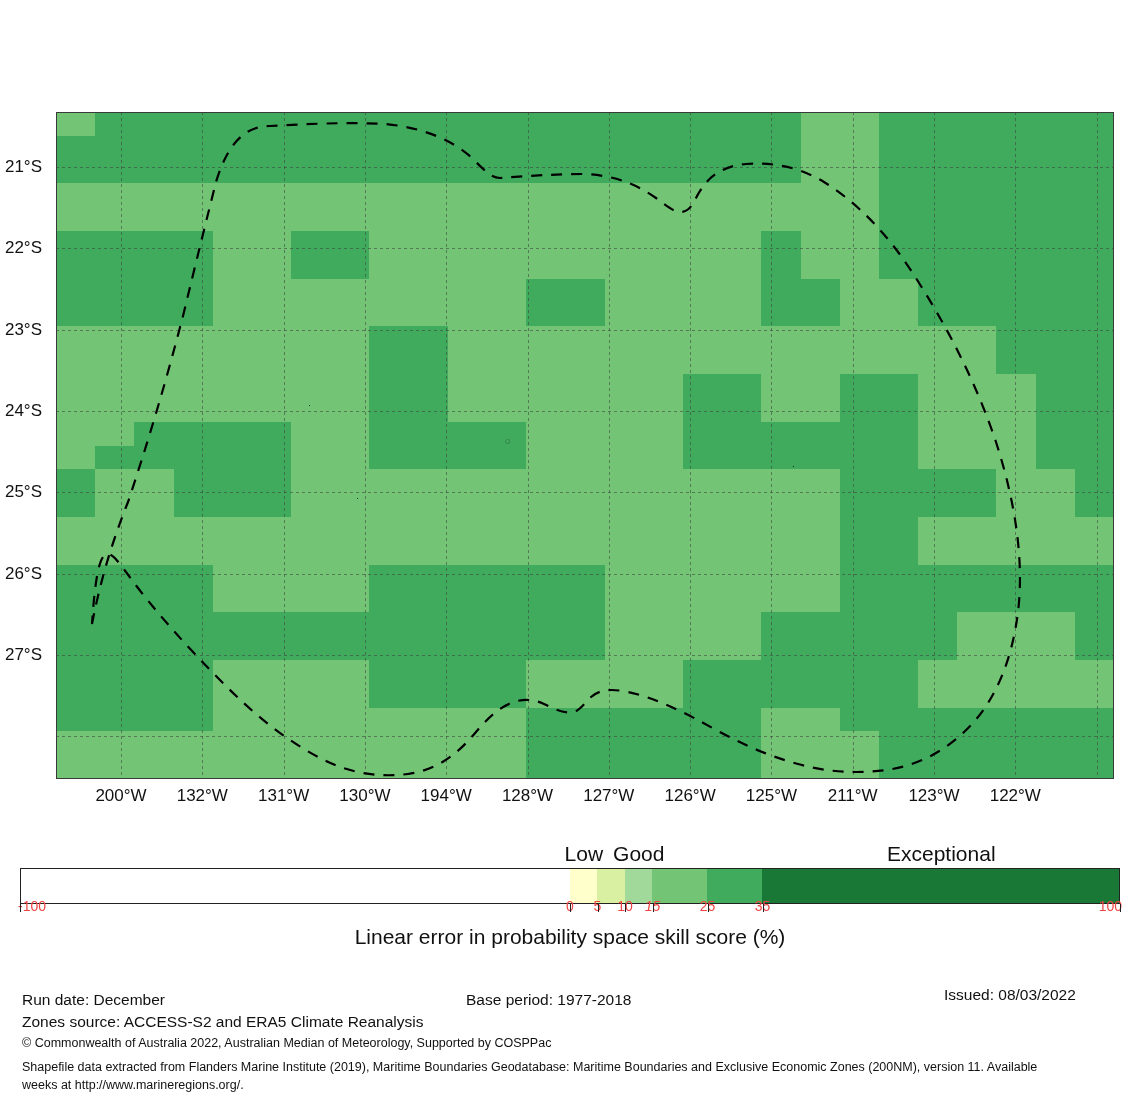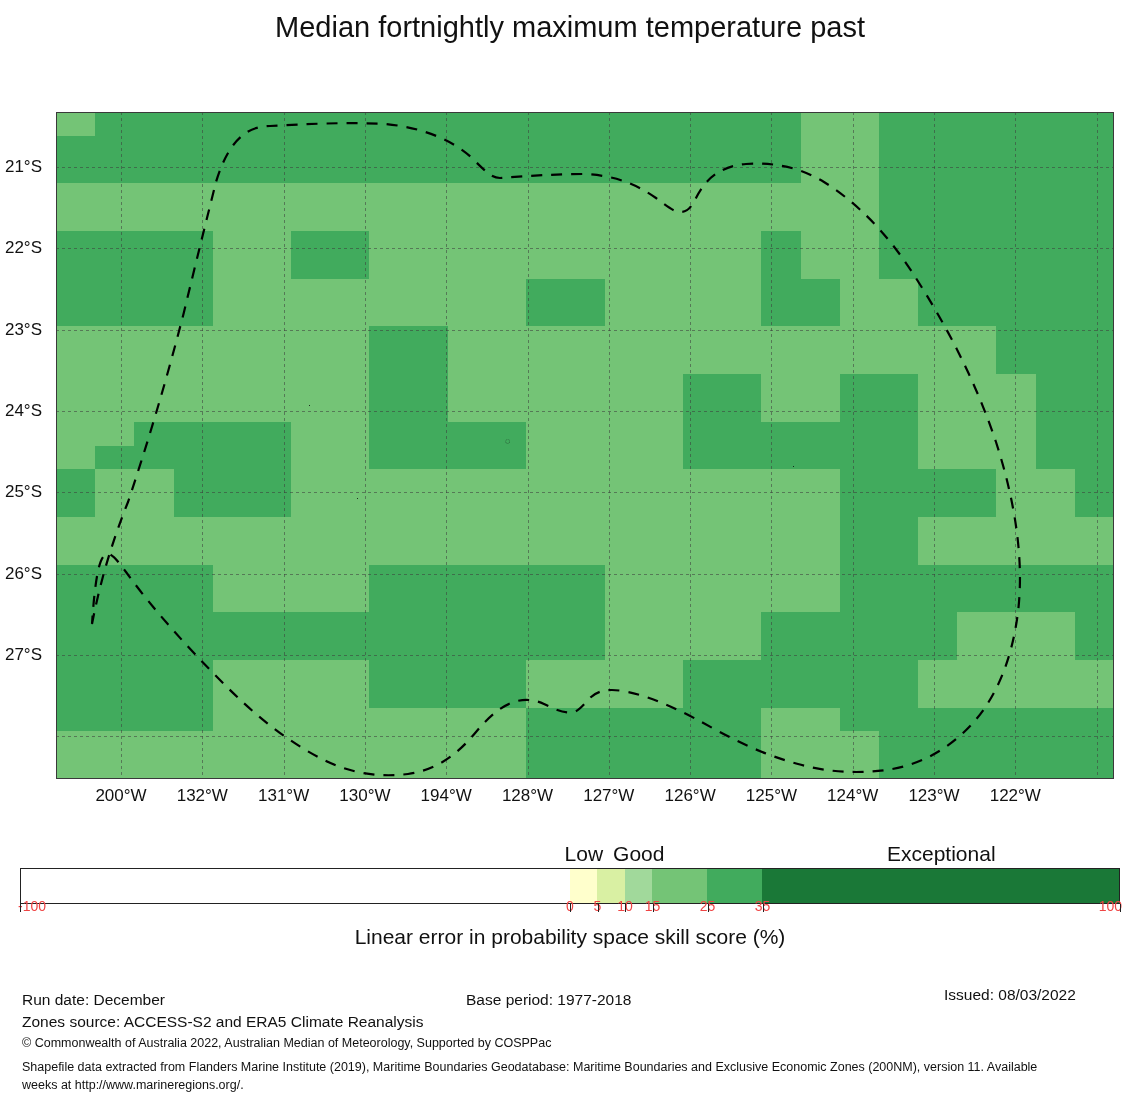--- a/index.html
+++ b/index.html
@@ -41,21 +41,20 @@
            transform:translateX(-50%);}
   .cb-tickline{position:absolute;width:1px;height:8px;background:#222;top:904px;}
   #cb-label{position:absolute;left:0;top:925px;width:1140px;text-align:center;font-size:21px;color:#111;}
   .foot{position:absolute;font-size:15.5px;color:#111;white-space:nowrap;}
   .foot-sm{position:absolute;font-size:12.5px;color:#111;line-height:1.45;}
 </style>
 </head>
 <body>
 
 <div id="title">
-  <div>Median fortnightly maximum temperature past</div>
 </div>
 
 <div id="plot-area">
   <div id="cells">
       <div class="cell" style="left:0.00px;top:0.00px;width:39.79px;height:24.42px;background:#74c476;"></div>
       <div class="cell" style="left:39.19px;top:0.00px;width:39.79px;height:24.42px;background:#41ab5d;"></div>
       <div class="cell" style="left:78.37px;top:0.00px;width:39.79px;height:24.42px;background:#41ab5d;"></div>
       <div class="cell" style="left:117.56px;top:0.00px;width:39.79px;height:24.42px;background:#41ab5d;"></div>
       <div class="cell" style="left:156.74px;top:0.00px;width:39.79px;height:24.42px;background:#41ab5d;"></div>
       <div class="cell" style="left:195.93px;top:0.00px;width:39.79px;height:24.42px;background:#41ab5d;"></div>
@@ -869,21 +868,21 @@
 <div id="xticks">
     <div class="xtick" style="left:121.0px;">200°W</div>
     <div class="xtick" style="left:202.3px;">132°W</div>
     <div class="xtick" style="left:283.6px;">131°W</div>
     <div class="xtick" style="left:364.9px;">130°W</div>
     <div class="xtick" style="left:446.2px;">194°W</div>
     <div class="xtick" style="left:527.5px;">128°W</div>
     <div class="xtick" style="left:608.8px;">127°W</div>
     <div class="xtick" style="left:690.1px;">126°W</div>
     <div class="xtick" style="left:771.4px;">125°W</div>
-    <div class="xtick" style="left:852.7px;">124°W</div>
+    <div class="xtick" style="left:852.7px;">211°W</div>
     <div class="xtick" style="left:934.0px;">123°W</div>
     <div class="xtick" style="left:1015.3px;">122°W</div>
   </div>
 
 <div id="cb-wrap">
   <div id="cbar">
       <div class="cb-seg" style="width:50%;background:#ffffff;"></div>
       <div class="cb-seg" style="width:2.5%;background:#ffffcc;"></div>
       <div class="cb-seg" style="width:2.5%;background:#d9f0a3;"></div>
       <div class="cb-seg" style="width:2.5%;background:#a1d99b;"></div>
@@ -899,21 +898,21 @@
   </div>
 <div id="cb-ticks">
     <div class="cb-tick" style="left:18.0px;transform:none;">-100</div>
     <div class="cb-tickline" style="left:20.0px;"></div>
     <div class="cb-tick" style="left:570.0px;">0</div>
     <div class="cb-tickline" style="left:570.0px;"></div>
     <div class="cb-tick" style="left:597.5px;">5</div>
     <div class="cb-tickline" style="left:597.5px;"></div>
     <div class="cb-tick" style="left:625.0px;">10</div>
     <div class="cb-tickline" style="left:625.0px;"></div>
-    <div class="cb-tick" style="left:652.5px;">15</div>
+    <div class="cb-tick" style="left:652.5px;font-style:italic;">15</div>
     <div class="cb-tickline" style="left:652.5px;"></div>
     <div class="cb-tick" style="left:707.5px;">25</div>
     <div class="cb-tickline" style="left:707.5px;"></div>
     <div class="cb-tick" style="left:762.5px;">35</div>
     <div class="cb-tickline" style="left:762.5px;"></div>
     <div class="cb-tick" style="left:1122.0px;transform:translateX(-100%);">100</div>
     <div class="cb-tickline" style="left:1120.0px;"></div>
   </div>
 <div id="cb-label">Linear error in probability space skill score (%)</div>
 

